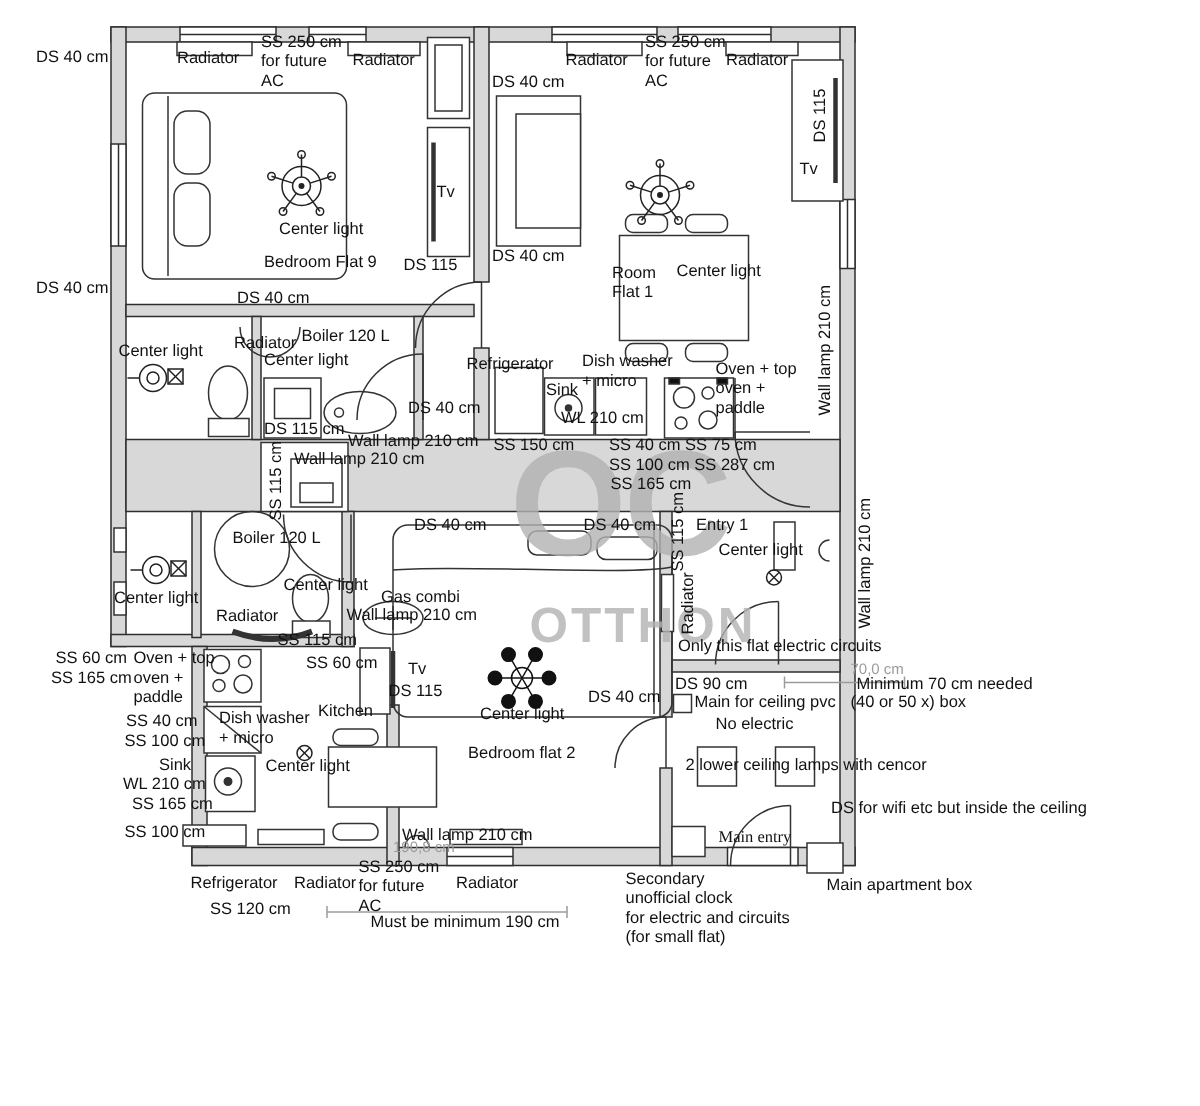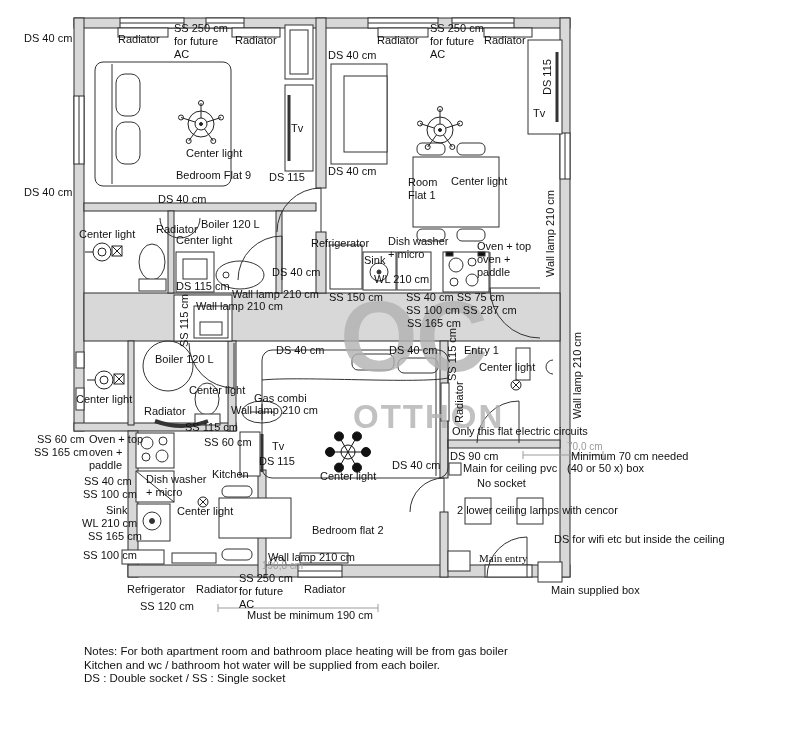--- a/index.html
+++ b/index.html
@@ -332,46 +332,47 @@
       <div class="lbl" style="left: 106px; top: 504px;">Sink</div>
       <div class="lbl" style="left: 82px; top: 517px;">WL 210 cm</div>
       <div class="lbl" style="left: 88px; top: 530px;">SS 165 cm</div>
       <div class="lbl" style="left: 83px; top: 549px;">SS 100 cm</div>
       <div class="lbl" style="left: 146px; top: 473px;">Dish washer
 + micro</div>
       <div class="lbl" style="left: 212px; top: 468px;">Kitchen</div>
       <div class="lbl" style="left: 177px; top: 505px;">Center light</div>
       <div class="lbl" style="left: 392px; top: 459px;">DS 40 cm</div>
       <div class="lbl" style="left: 320px; top: 470px;">Center light</div>
-      <div class="lbl" style="left: 312px; top: 524px;">Bedroom flat 2</div>
+      <div class="lbl" style="left: 312px; top: 496px;">Bedroom flat 2</div>
       <div class="lbl" style="left: 464px; top: 344px;">Entry 1</div>
       <div class="lbl" style="left: 479px; top: 361px;">Center light</div>
       <div class="lbl rot" style="left: 446px; top: 381px;">SS 115 cm</div>
       <div class="lbl rot" style="left: 453px; top: 423px;">Radiator</div>
       <div class="lbl" style="left: 452px; top: 425px;">Only this flat electric circuits</div>
       <div class="lbl rot" style="left: 571px; top: 419px;">Wall lamp 210 cm</div>
       <div class="lbl dim" style="left: 567px; top: 441px;">70,0 cm</div>
       <div class="lbl" style="left: 450px; top: 450px;">DS 90 cm</div>
       <div class="lbl" style="left: 463px; top: 462px;">Main for ceiling pvc</div>
       <div class="lbl" style="left: 571px; top: 450px;">Minimum 70 cm needed</div>
       <div class="lbl" style="left: 567px; top: 462px;">(40 or 50 x) box</div>
-      <div class="lbl" style="left: 477px; top: 477px;">No socket</div>
+      <div class="lbl" style="left: 477px; top: 477px;">No electric</div>
       <div class="lbl" style="left: 457px; top: 504px;">2 lower ceiling lamps with cencor</div>
       <div class="lbl" style="left: 554px; top: 533px;">DS for wifi etc but inside the ceiling</div>
       <div class="lbl" style="left: 479px; top: 552px; font-family: Liberation Serif, serif;">Main entry</div>
-      <div class="lbl" style="left: 551px; top: 584px;">Main supplied box</div>
+      <div class="lbl" style="left: 551px; top: 584px;">Main apartment box</div>
+      <div class="lbl" style="left: 417px; top: 580px;">Secondary
+unofficial clock
+for electric and circuits
+(for small flat)</div>
       <div class="lbl" style="left: 268px; top: 551px;">Wall lamp 210 cm</div>
       <div class="lbl" style="left: 127px; top: 583px;">Refrigerator</div>
       <div class="lbl" style="left: 196px; top: 583px;">Radiator</div>
       <div class="lbl" style="left: 239px; top: 572px;">SS 250 cm
 for future
 AC</div>
       <div class="lbl dim" style="left: 262px; top: 560px;">190,8 cm</div>
       <div class="lbl" style="left: 304px; top: 583px;">Radiator</div>
       <div class="lbl" style="left: 140px; top: 600px;">SS 120 cm</div>
       <div class="lbl" style="left: 247px; top: 609px;">Must be minimum 190 cm</div>
     </div>
 
-  <div id="notes">Notes: For both apartment room and bathroom place heating will be from gas boiler
-Kitchen and wc / bathroom hot water will be supplied from each boiler.
-DS : Double socket / SS : Single socket</div>
 
 </div>
 
 </body></html>

